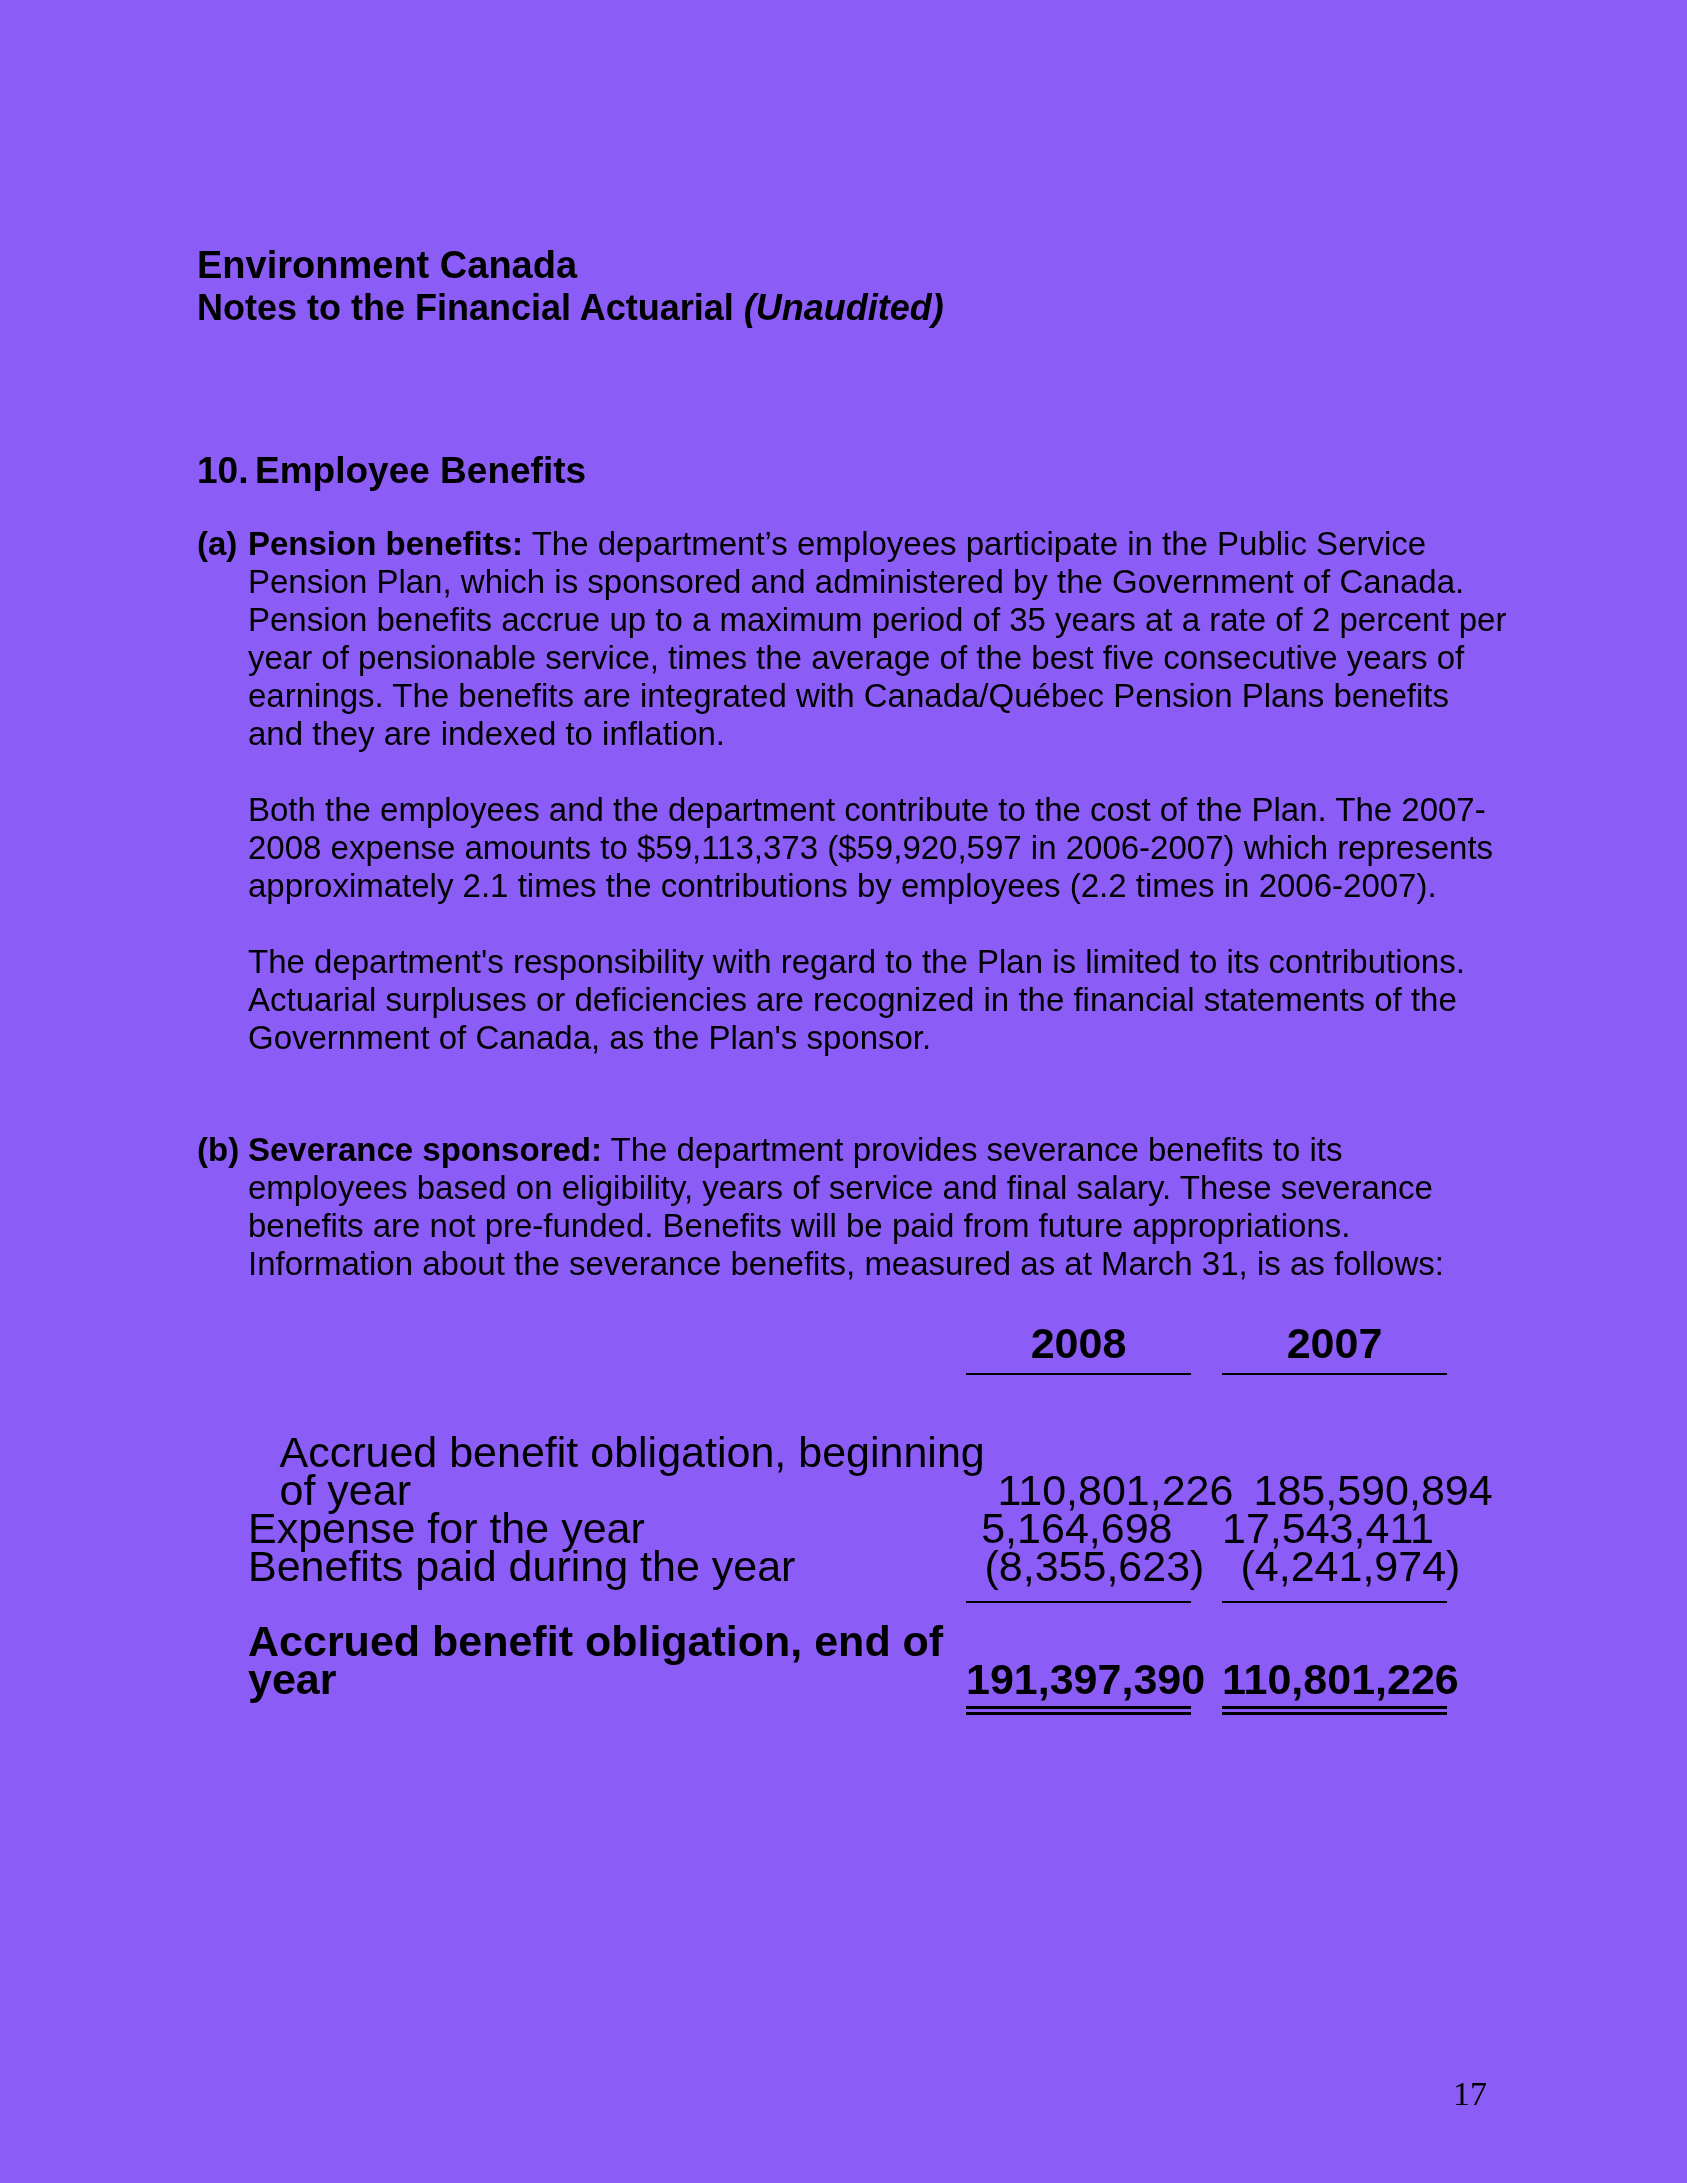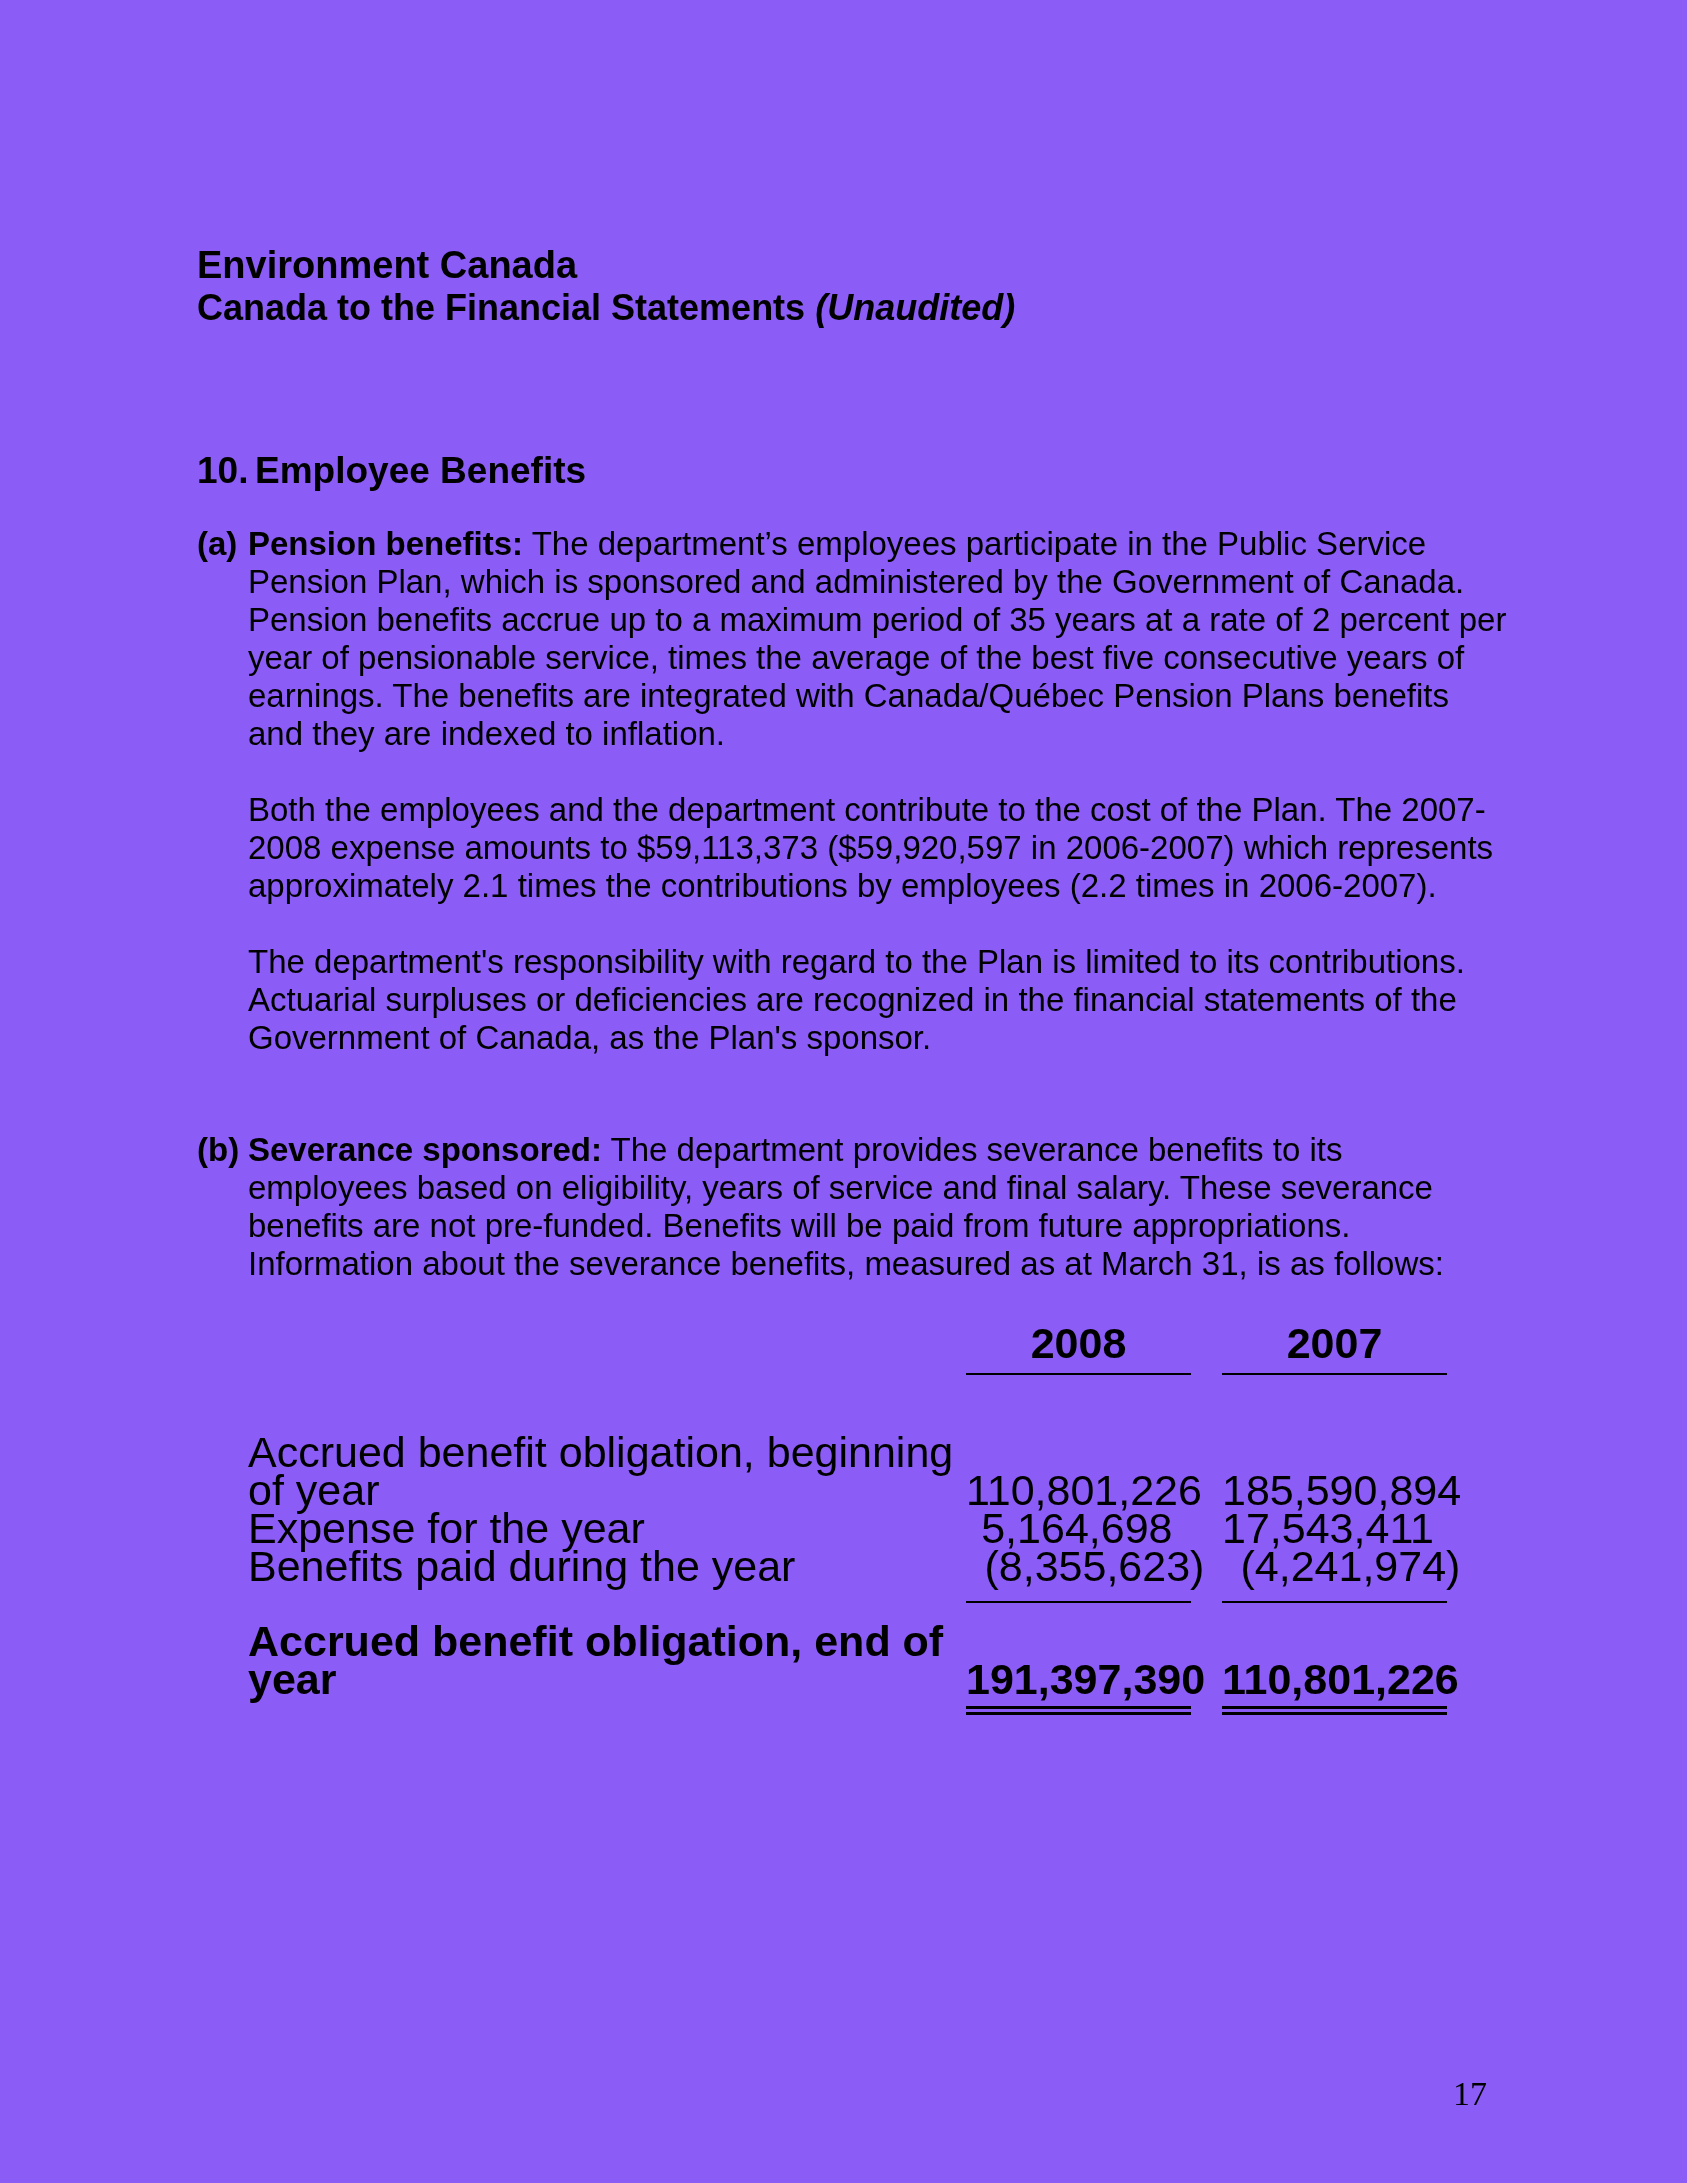--- a/index.html
+++ b/index.html
@@ -70,21 +70,21 @@
   .t-head {
     text-align: center;
     font-weight: bold;
     padding-bottom: 5.3px;
     border-bottom: 2.6px solid #000;
   }
   .num { text-align: right; padding-right: 18.5px; }
   .amount { display: inline-block; }
   .amount.paren { transform: translateX(18.5px); }
   .data-row { margin-top: 0; line-height: 38px; }
-  .first-data-row { margin-top: 58px; }
+  .first-data-row { margin-top: 58px; justify-content: center; }
   .rule-row { margin-top: 16px; }
   .rule { border-bottom: 2.6px solid #000; height: 0; }
   .total-row { margin-top: 18.5px; font-weight: bold; line-height: 38px; }
   .drule-row { margin-top: 8px; }
   .drule { border-bottom: 9.3px double #000; height: 0; }
 
   
   .page-num {
     position: absolute;
     top: 2075px;
@@ -94,21 +94,21 @@
   }
 </style>
 </head>
 <body>
 
 <div class="page">
   <div class="content">
 
     <div>
       <h1 class="doc-title">Environment Canada</h1>
-      <div class="doc-subtitle"><span>Canada to the Financial Statements</span> <span class="it">(Unaudited)</span></div>
+      <div class="doc-subtitle"><span>Notes to the Financial Actuarial</span> <span class="it">(Unaudited)</span></div>
     </div>
 
     <div class="sec-heading">
       <span class="sec-num">10.</span>
       <span>Employee Benefits</span>
     </div>
 
     <div class="para hang p-a">
       <span class="plabel">(a)</span>
       <div class="pbody"><b>Pension benefits:</b> <span>The department’s employees participate in the Public Service Pension Plan, which is sponsored and administered by the Government of Canada. Pension benefits accrue up to a maximum period of 35 years at a rate of 2 percent per year of pensionable service, times the average of the best five consecutive years of earnings.  The benefits are integrated with Canada/Québec Pension Plans benefits and they are indexed to inflation.</span></div>

